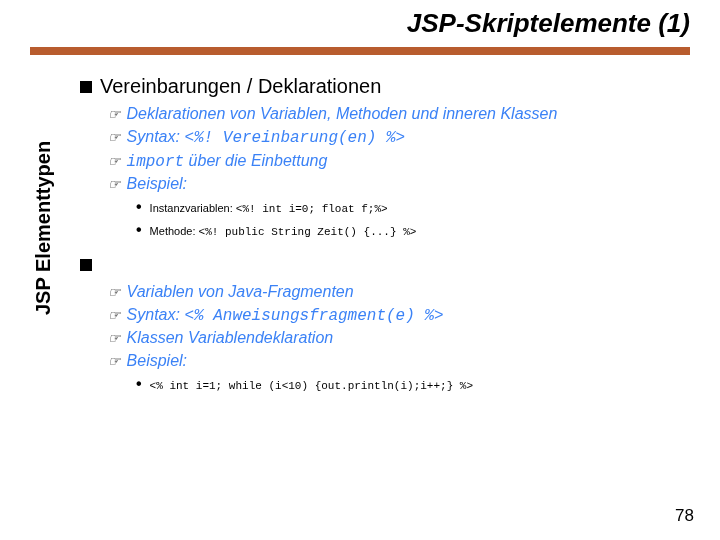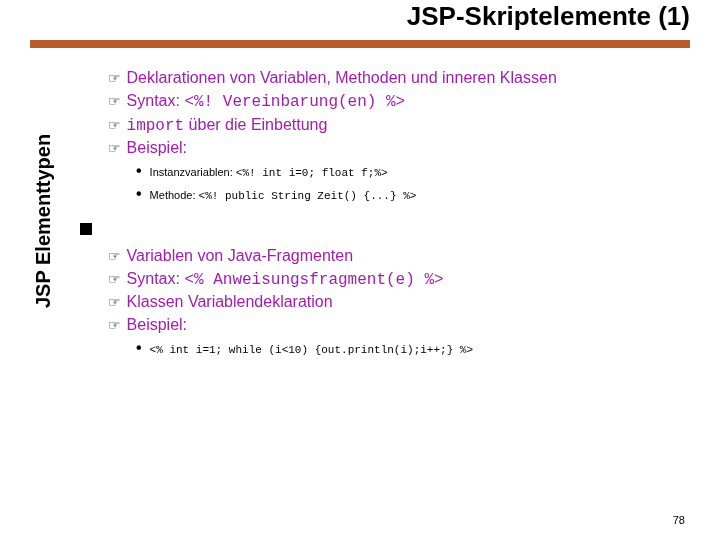--- a/index.html
+++ b/index.html
@@ -5,22 +5,23 @@
   * { box-sizing: border-box; margin: 0; padding: 0; }
   body {
     width: 720px;
     height: 540px;
     background: #ffffff;
     font-family: Verdana, Arial, sans-serif;
     position: relative;
     overflow: hidden;
   }
   .title-area {
-    padding: 1px 30px 8px 30px;
+    padding: 8px 30px 8px 30px;
     text-align: right;
+    font-style: italic;
   }
   .title {
     font-size: 26px;
     font-weight: bold;
     color: #000;
   }
   .rule {
     margin: 0 30px 20px 30px;
     height: 8px;
     background: #b85c2e;
@@ -64,57 +65,61 @@
     font-size: 16px;
     font-weight: bold;
   }
   .l1 {
     font-size: 20px;
     color: #000;
     margin-bottom: 6px;
   }
   .l2 {
     font-size: 16px;
-    color: #a21caf;
+    color: #3b82f6;
     margin-left: 28px;
     margin-bottom: 2px;
     line-height: 1.3;
+    font-style: italic;
   }
   .l3 {
     font-size: 11px;
     color: #000;
     margin-left: 56px;
     margin-bottom: 2px;
     line-height: 1.3;
   }
   .code {
     font-family: "Courier New", monospace;
   }
   .section-gap {
     height: 10px;
   }
   .page-num {
     position: absolute;
-    right: 35px;
+    right: 26px;
     bottom: 14px;
-    font-size: 11px;
+    font-size: 17px;
     color: #000;
   }
 </style>
 </head>
 <body>
 
 <div class="title-area">
   <div class="title">JSP-Skriptelemente (1)</div>
 </div>
 <div class="rule"></div>
 
 <div class="content">
   <div class="ylabel">JSP Elementtypen</div>
 
+  <div class="l1">
+    <span class="sq-bullet"></span><span>Vereinbarungen / Deklarationen</span>
+  </div>
   <div class="l2 hand-bullet"><span>Deklarationen von Variablen, Methoden und inneren Klassen</span></div>
   <div class="l2 hand-bullet"><span>Syntax: </span><span class="code">&lt;%! Vereinbarung(en) %&gt;</span></div>
   <div class="l2 hand-bullet"><span class="code">import</span><span> über die Einbettung</span></div>
   <div class="l2 hand-bullet"><span>Beispiel:</span></div>
   <div class="l3 dot-bullet"><span>Instanzvariablen: </span><span class="code">&lt;%! int i=0; float f;%&gt;</span></div>
   <div class="l3 dot-bullet"><span>Methode: </span><span class="code">&lt;%! public String Zeit() {...} %&gt;</span></div>
 
   <div class="section-gap"></div>
 
   <div class="l1">

